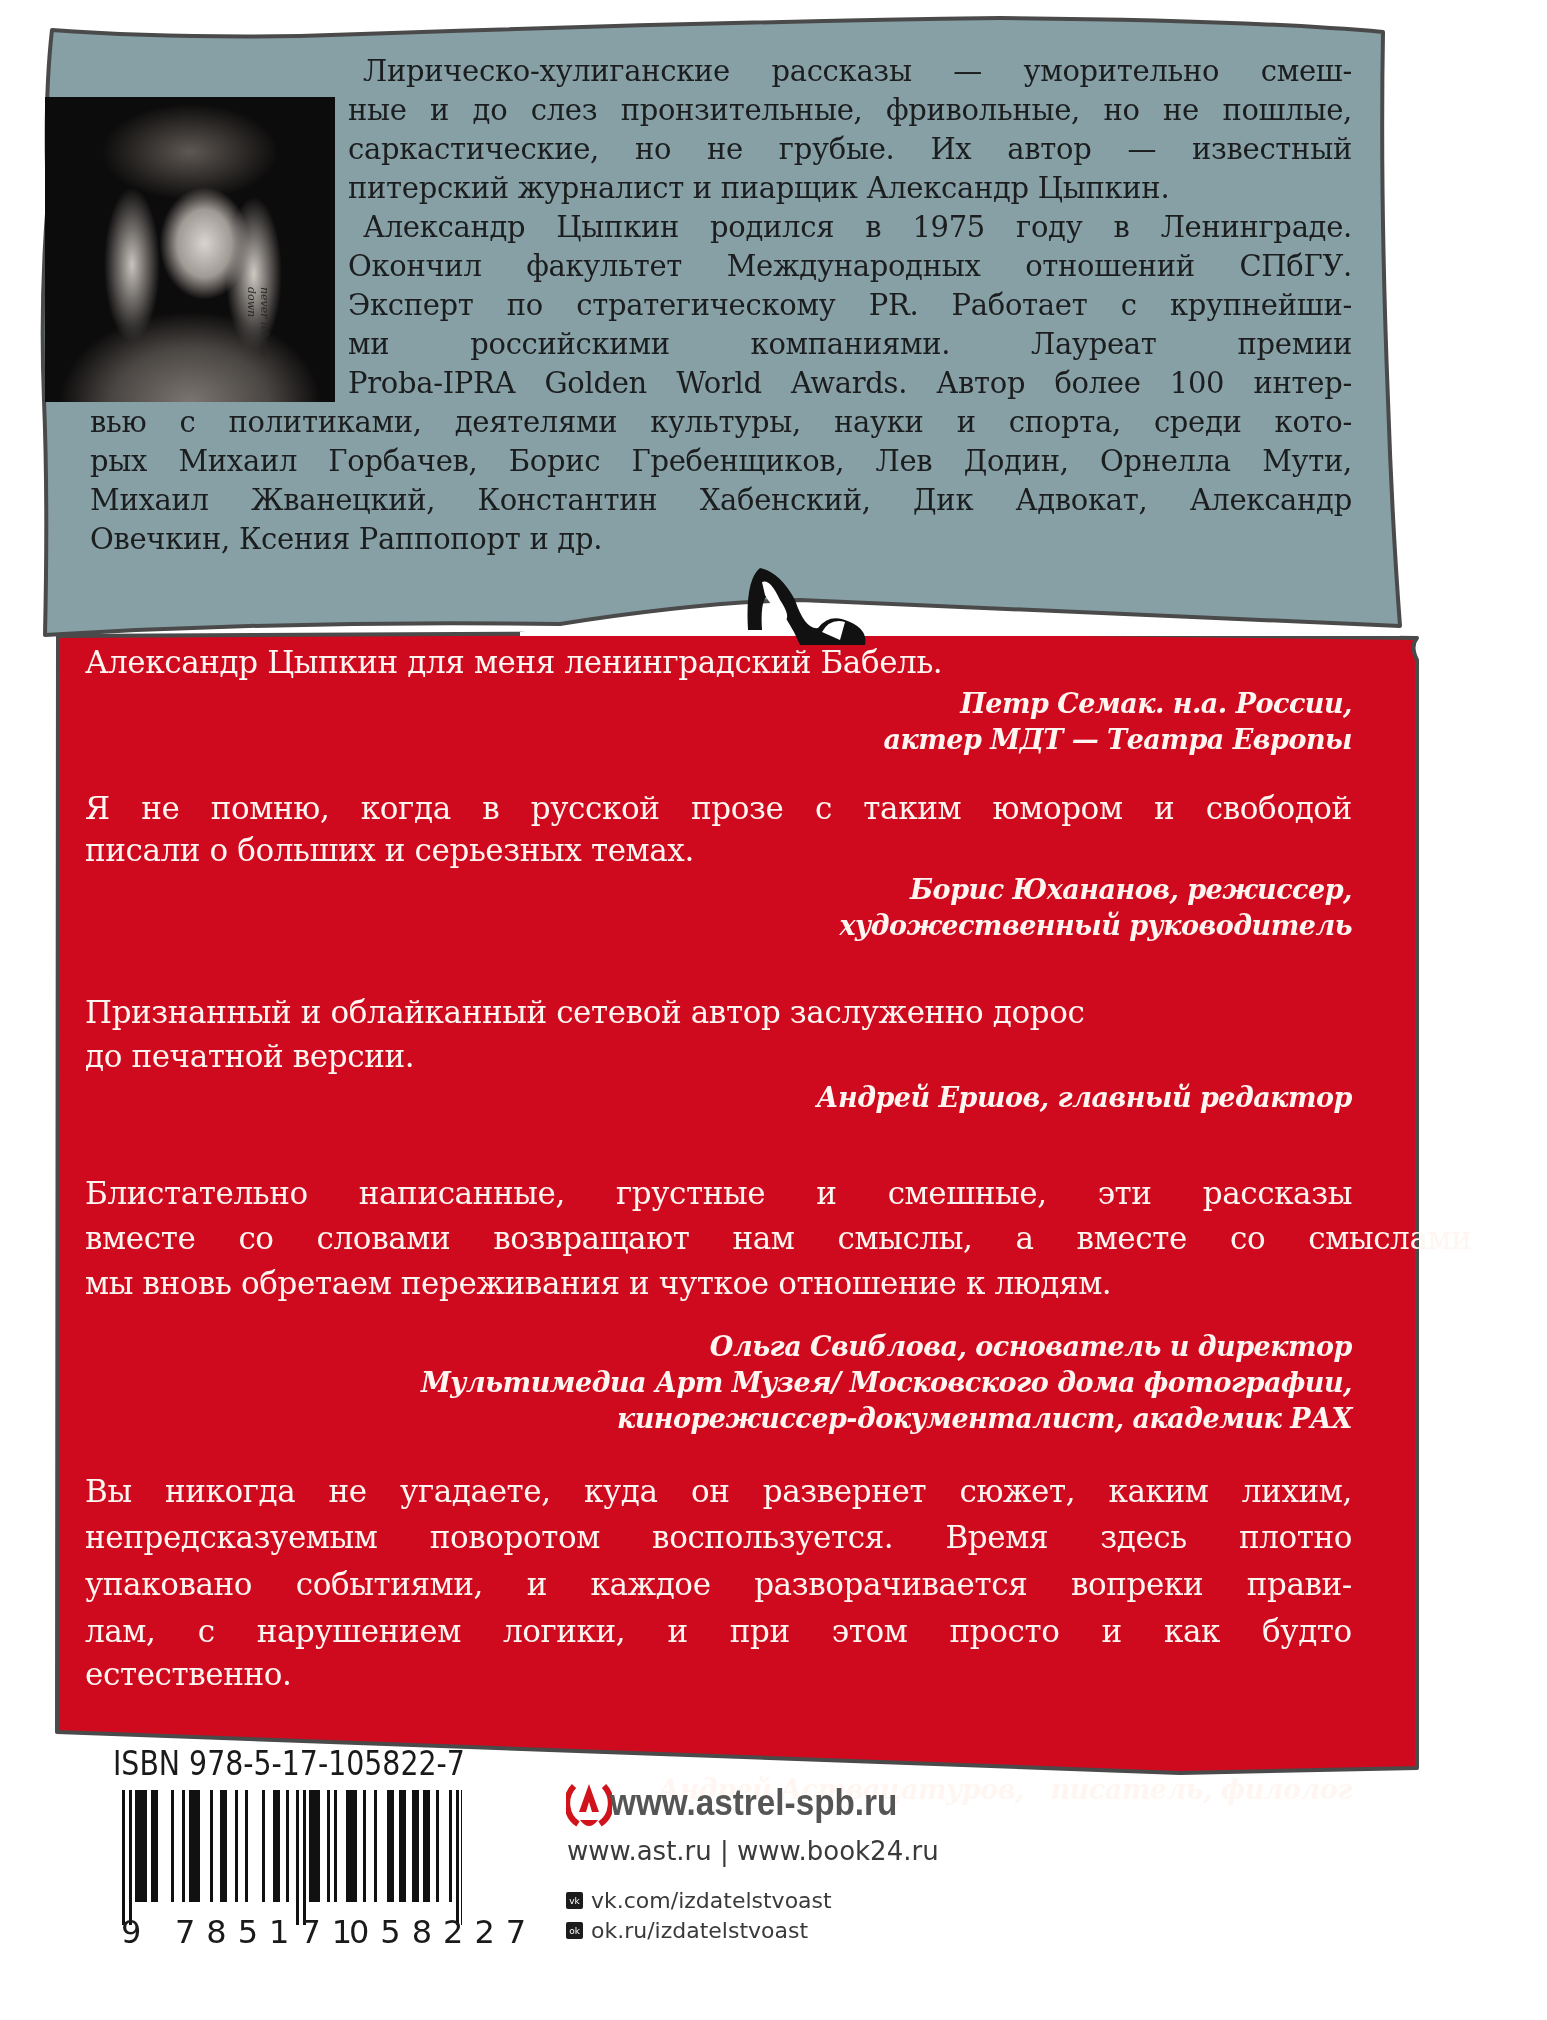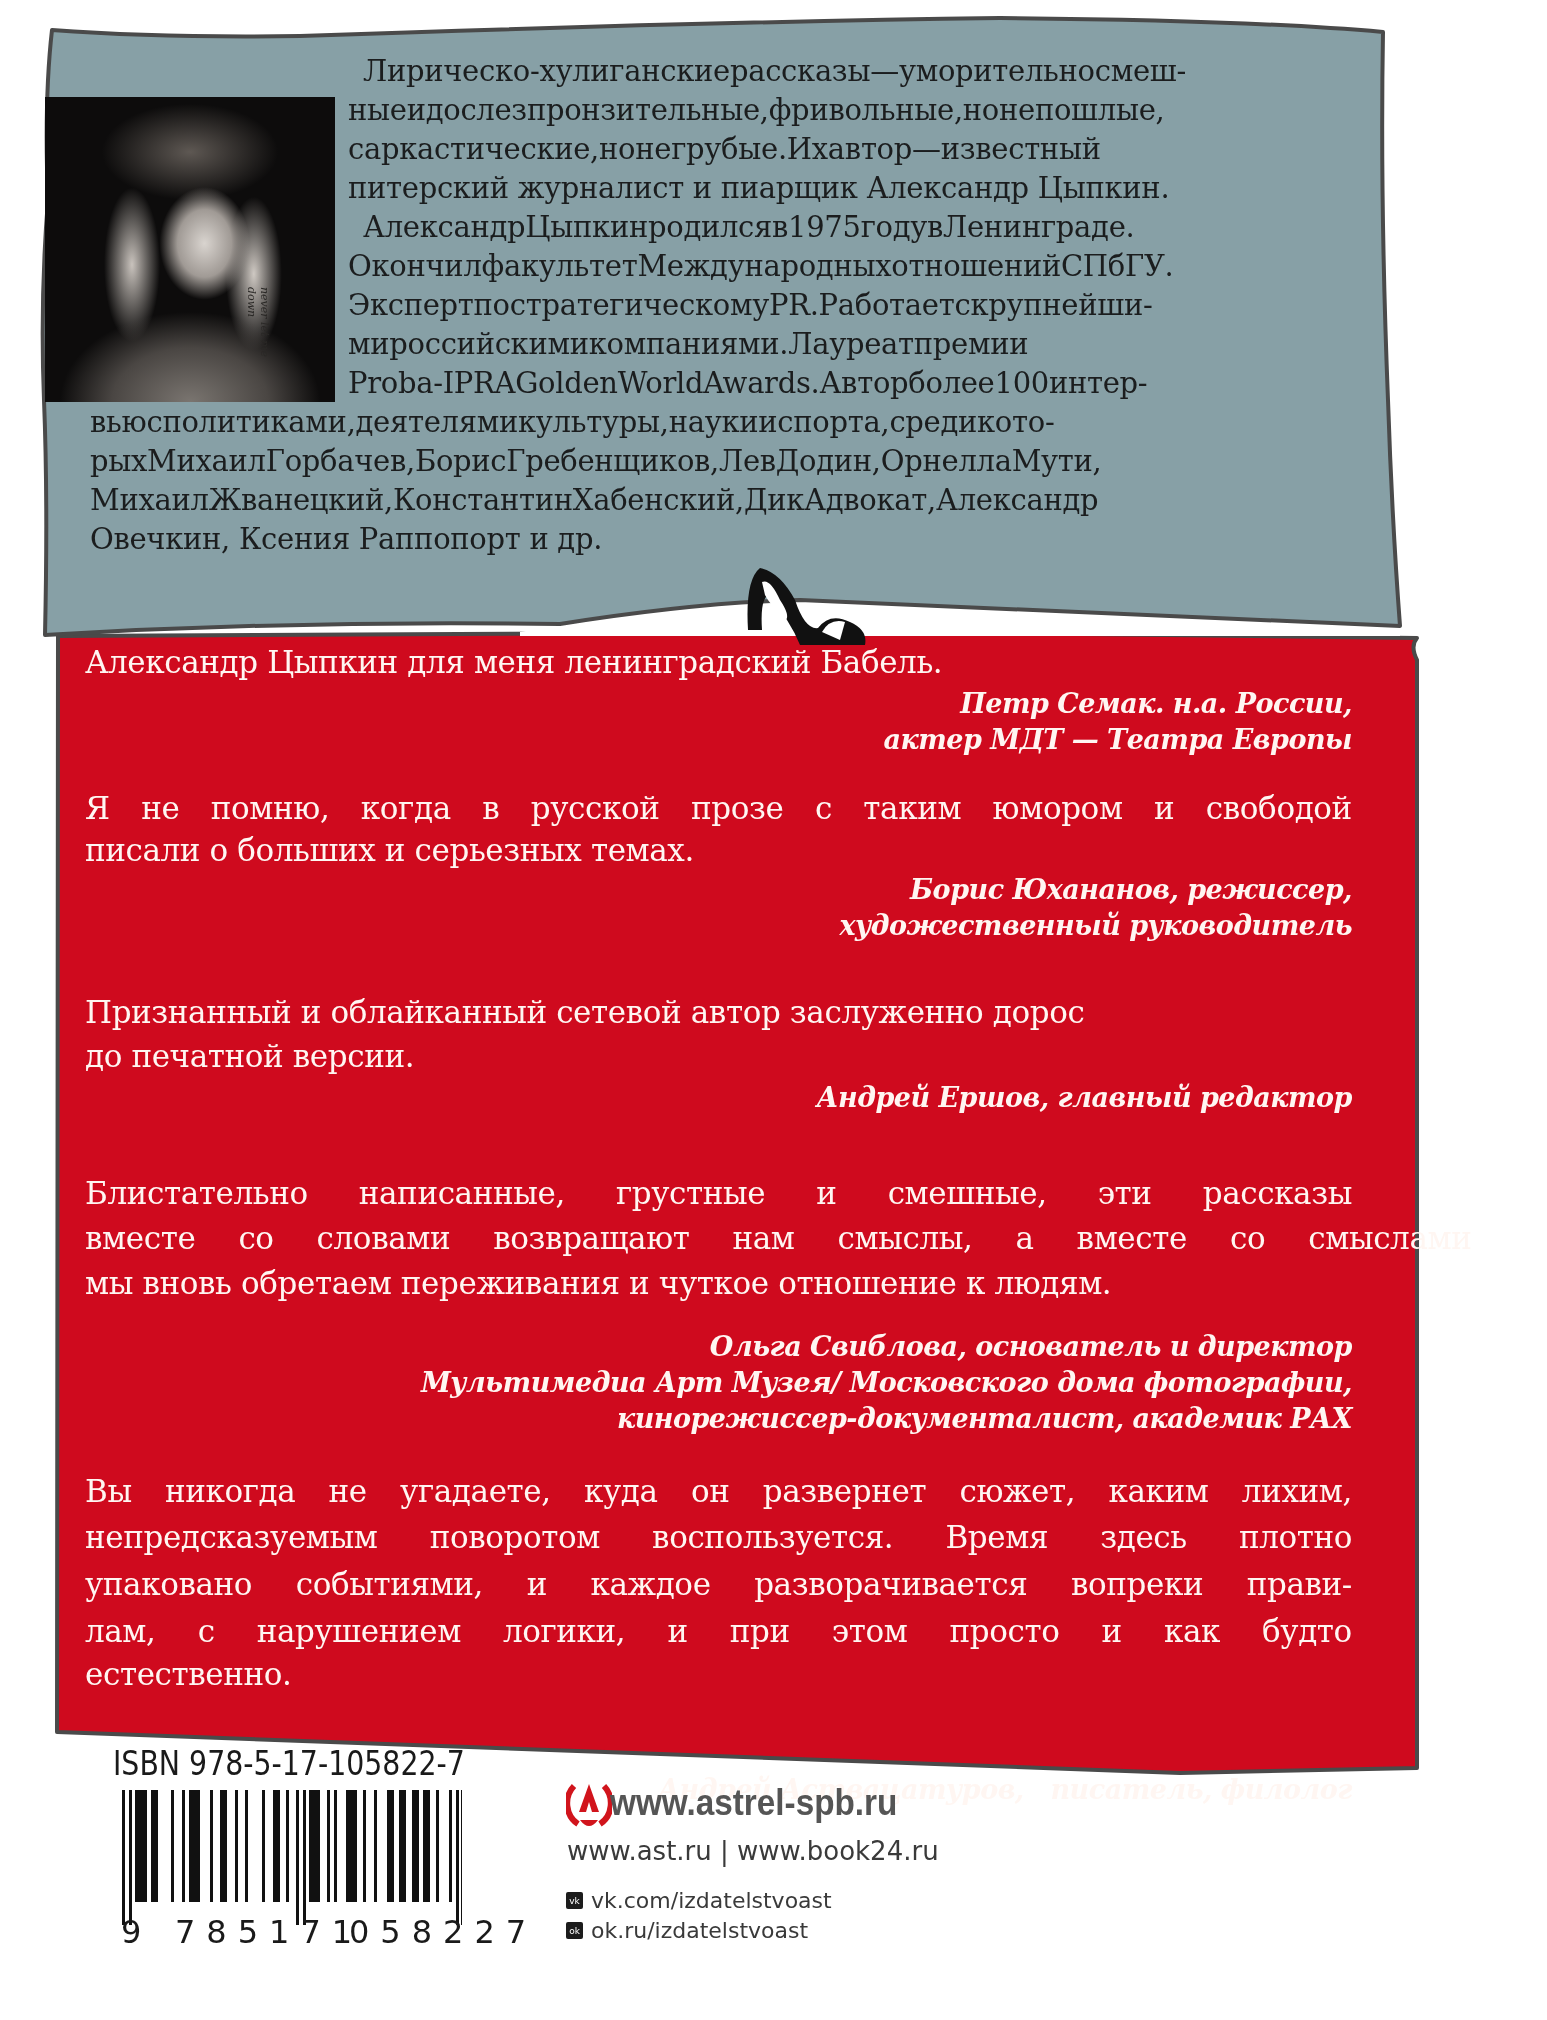--- a/index.html
+++ b/index.html
@@ -7,21 +7,21 @@
   .abs { position:absolute; }
   svg.bg { position:absolute; left:0; top:0; }
   .grey-text {
     font-family: "DejaVu Serif", "Liberation Serif", serif;
     font-size: 29px;
     color: #1b1d1e;
     white-space: nowrap;
     line-height: 39px;
     letter-spacing: -0.3px;
   }
-  .gline { position:absolute; height:39px; display:flex; }
+  .gline { position:absolute; height:39px; display:flex; justify-content:space-between; }
   .gline.last { justify-content:flex-start; }
   .gline span { display:inline-block; }
   .quote {
     font-family: "DejaVu Serif", "Liberation Serif", serif;
     font-size: 31px;
     color: #fff6f2;
     white-space: nowrap;
     line-height: 44px;
     position:absolute;
     letter-spacing: -0.4px;

